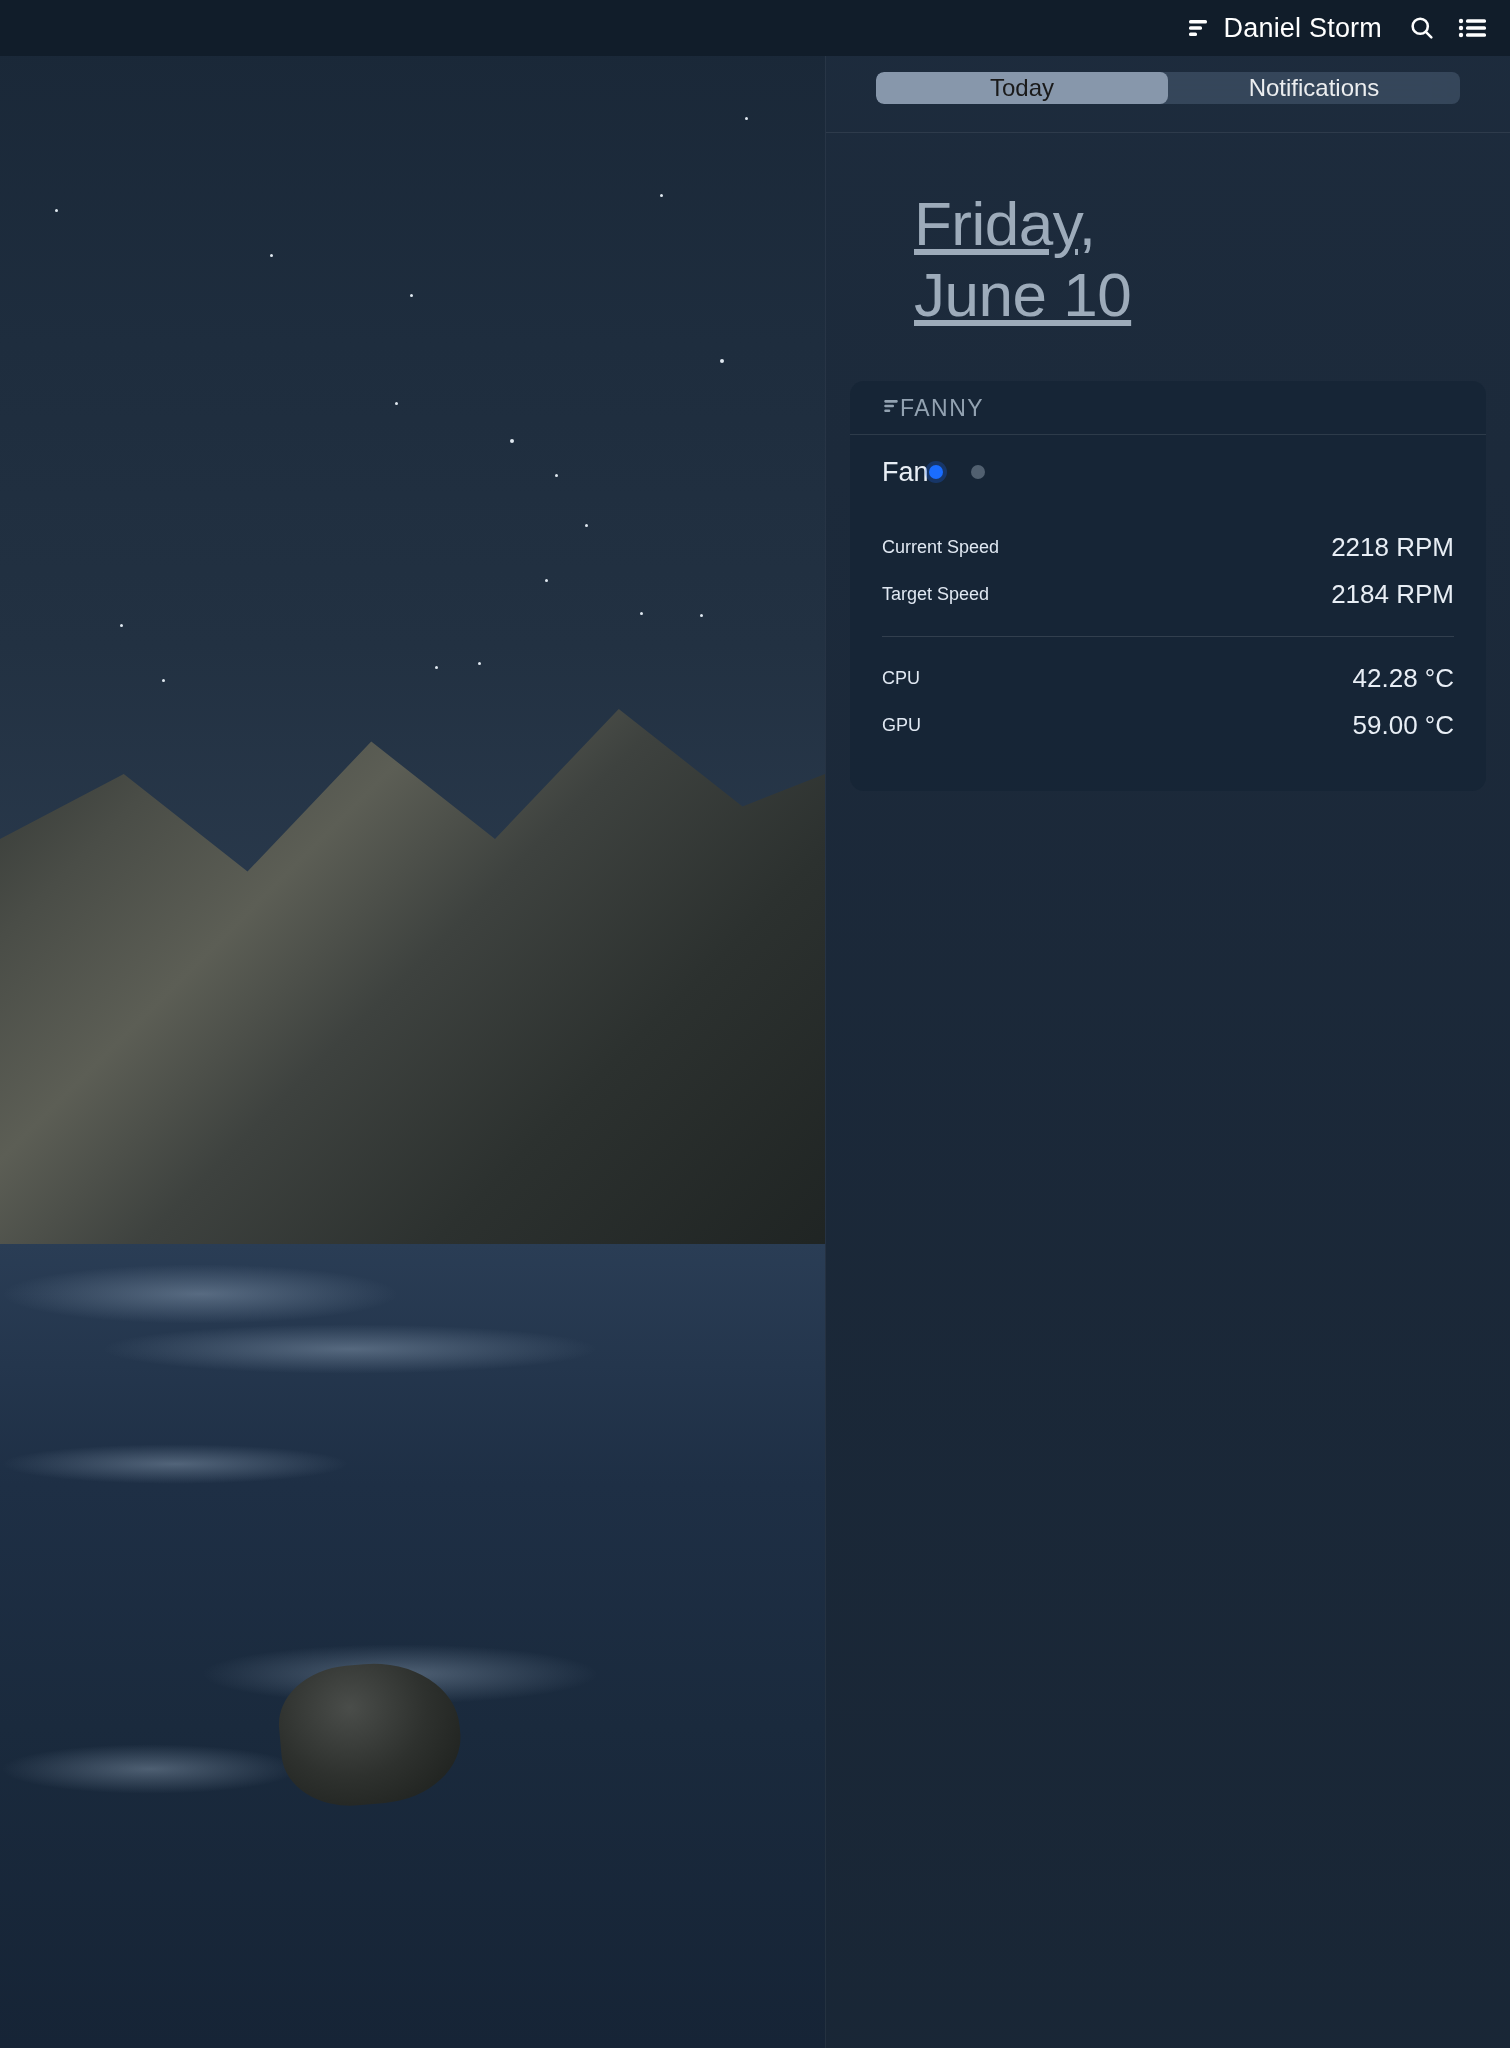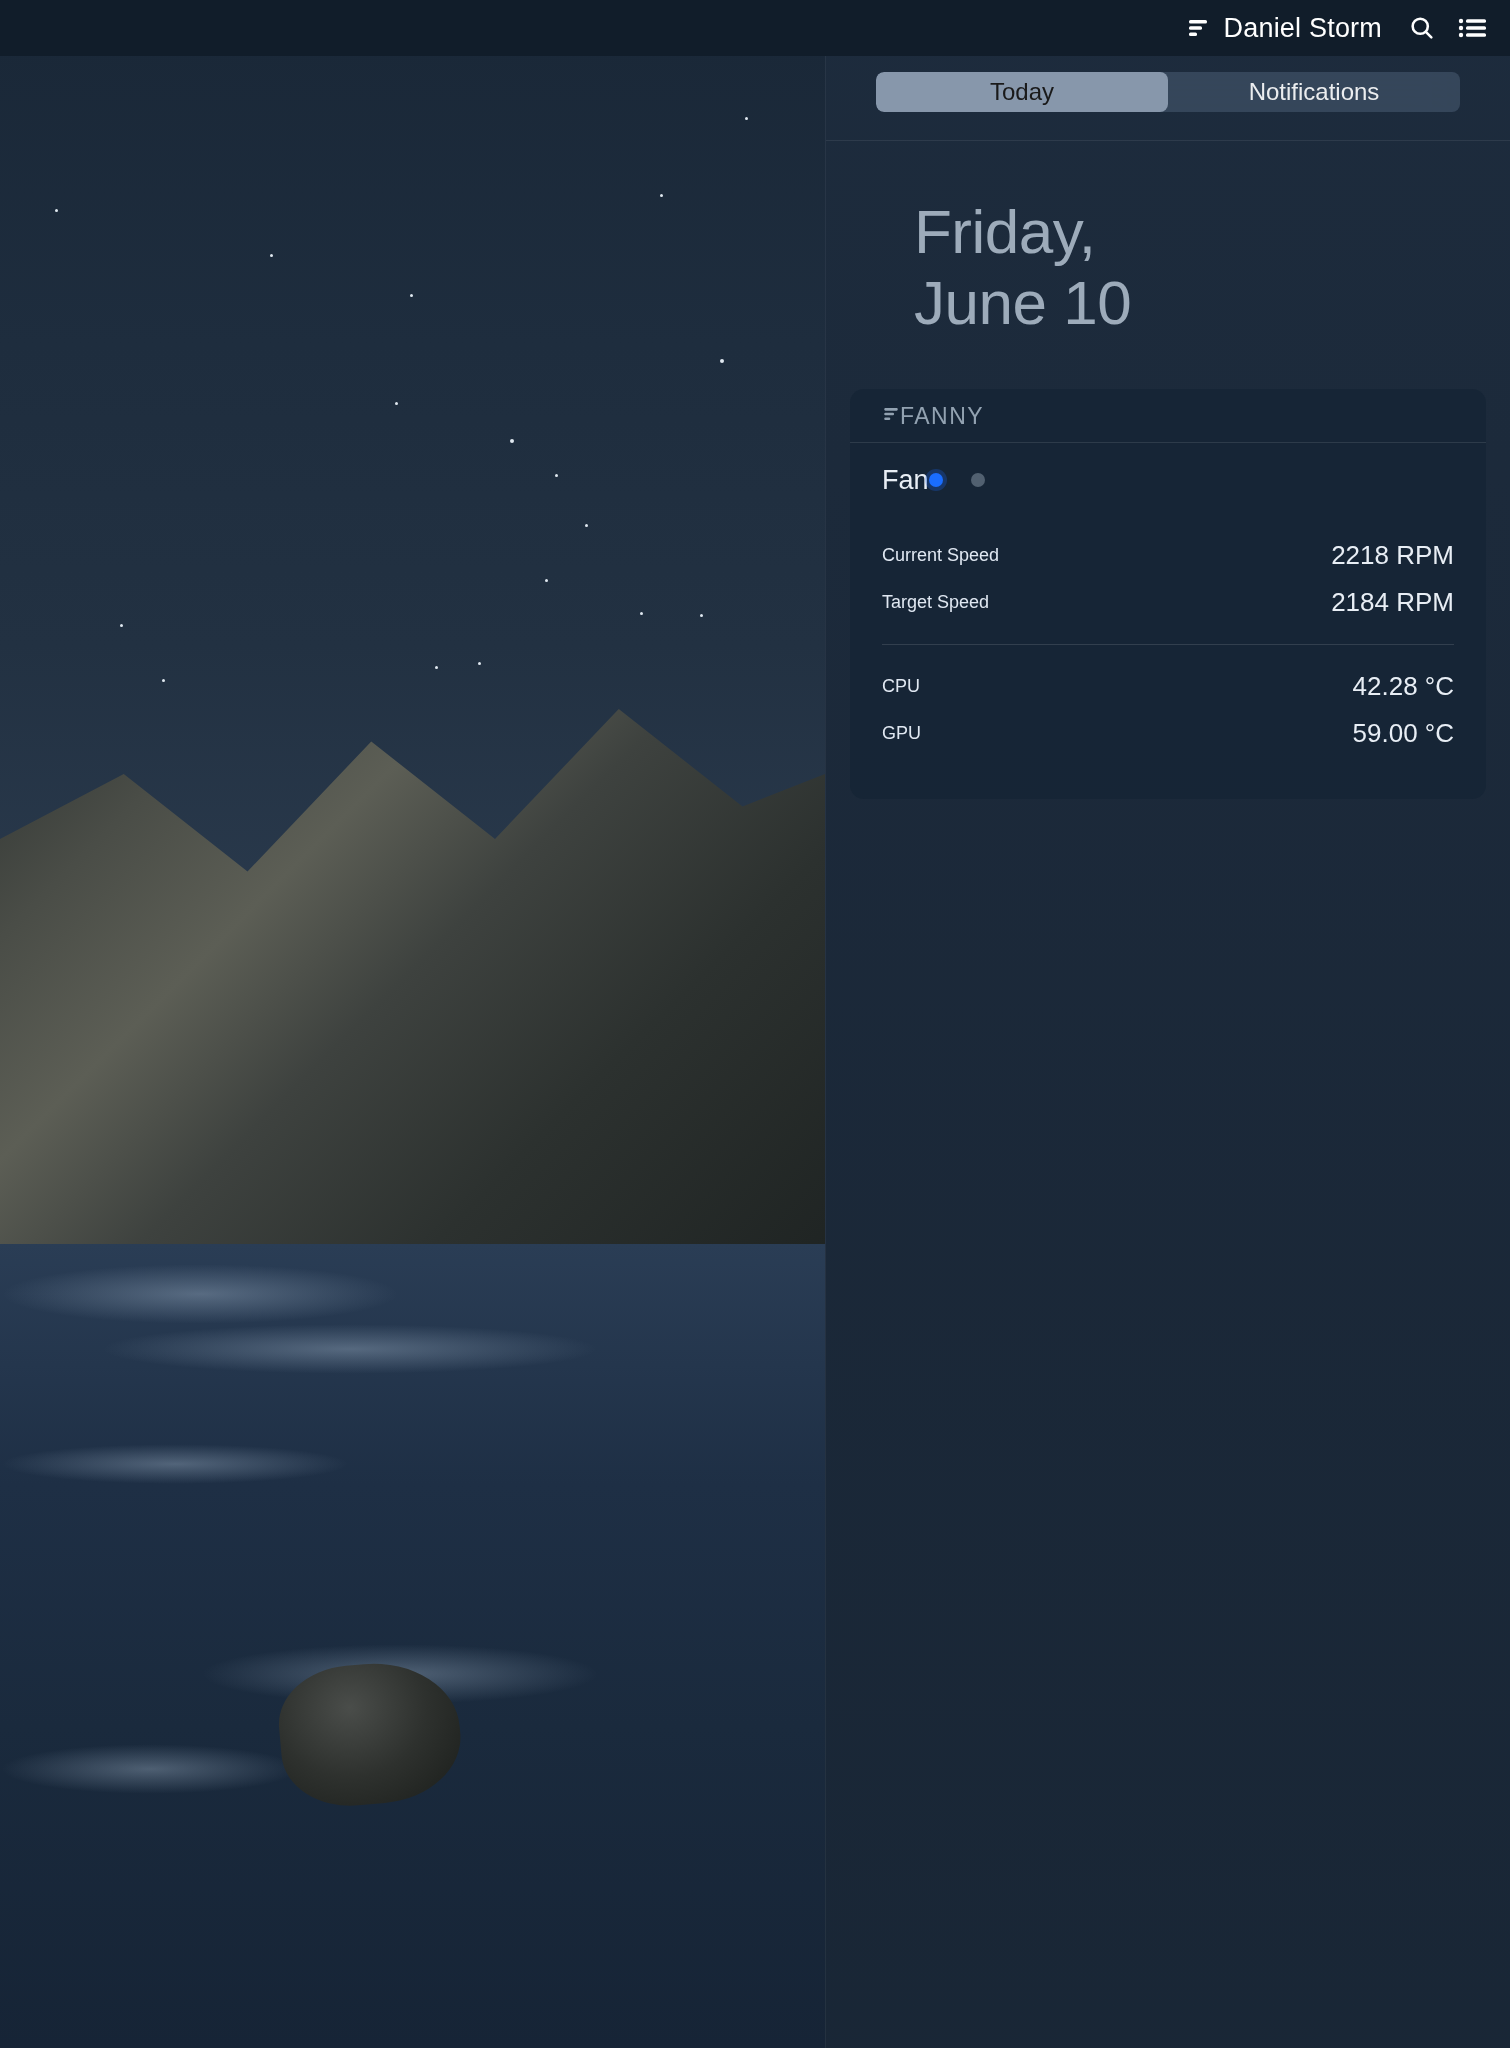--- a/index.html
+++ b/index.html
@@ -161,21 +161,21 @@
       backdrop-filter: blur(40px);
       border-left: 1px solid rgba(255,255,255,0.05);
     }
     
     
     .segmented-control {
       margin: 28px 50px 0 50px;
       display: flex;
       background: rgba(100, 120, 145, 0.35);
       border-radius: 8px;
-      height: 40px;
+      height: 32px;
       overflow: hidden;
     }
     
     .segment {
       flex: 1;
       display: flex;
       align-items: center;
       justify-content: center;
       font-size: 24px;
       font-weight: 400;
@@ -194,20 +194,21 @@
       height: 1px;
       background: rgba(255,255,255,0.08);
     }
     
     
     .date-display {
       margin: 55px 0 50px 88px;
       color: rgba(200, 215, 230, 0.75);
       font-weight: 300;
       line-height: 1.15;
+      text-decoration: underline;
     }
     
     .date-line {
       font-size: 62px;
       letter-spacing: -0.5px;
     }
     
     
     .widget {
       margin: 0 24px;

